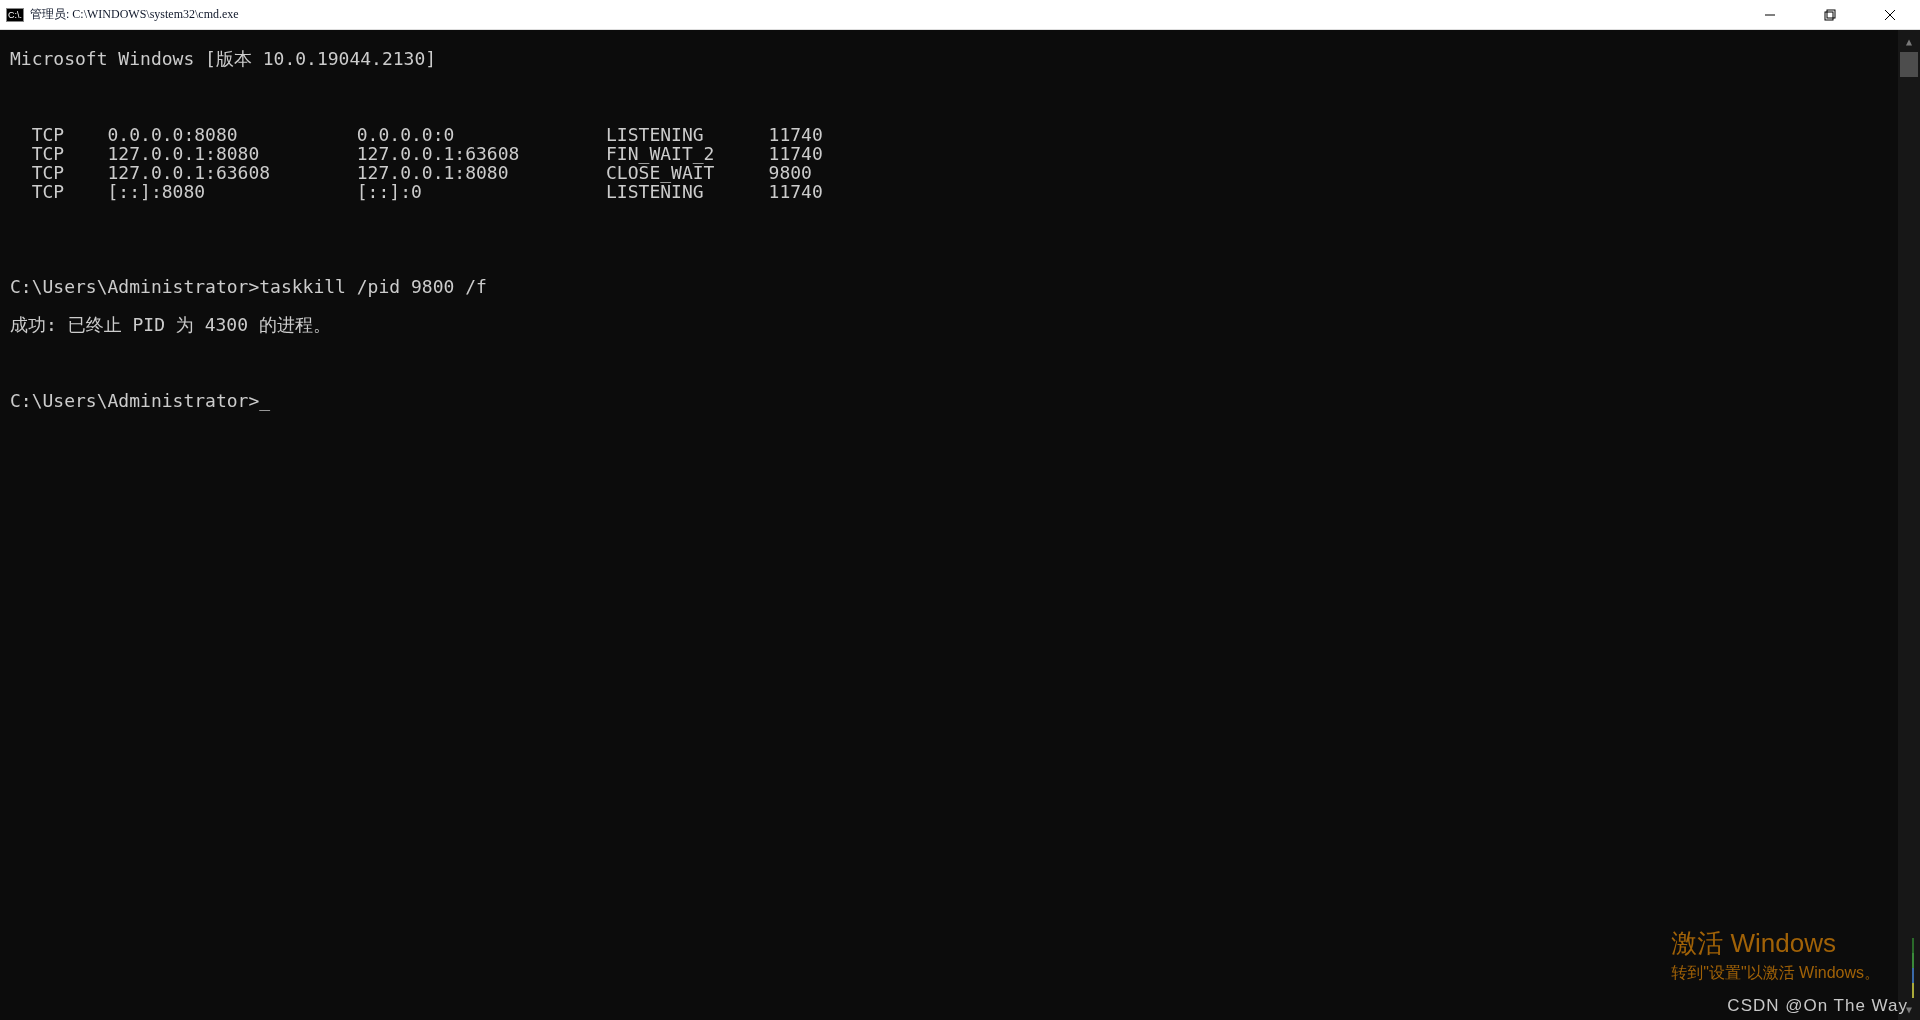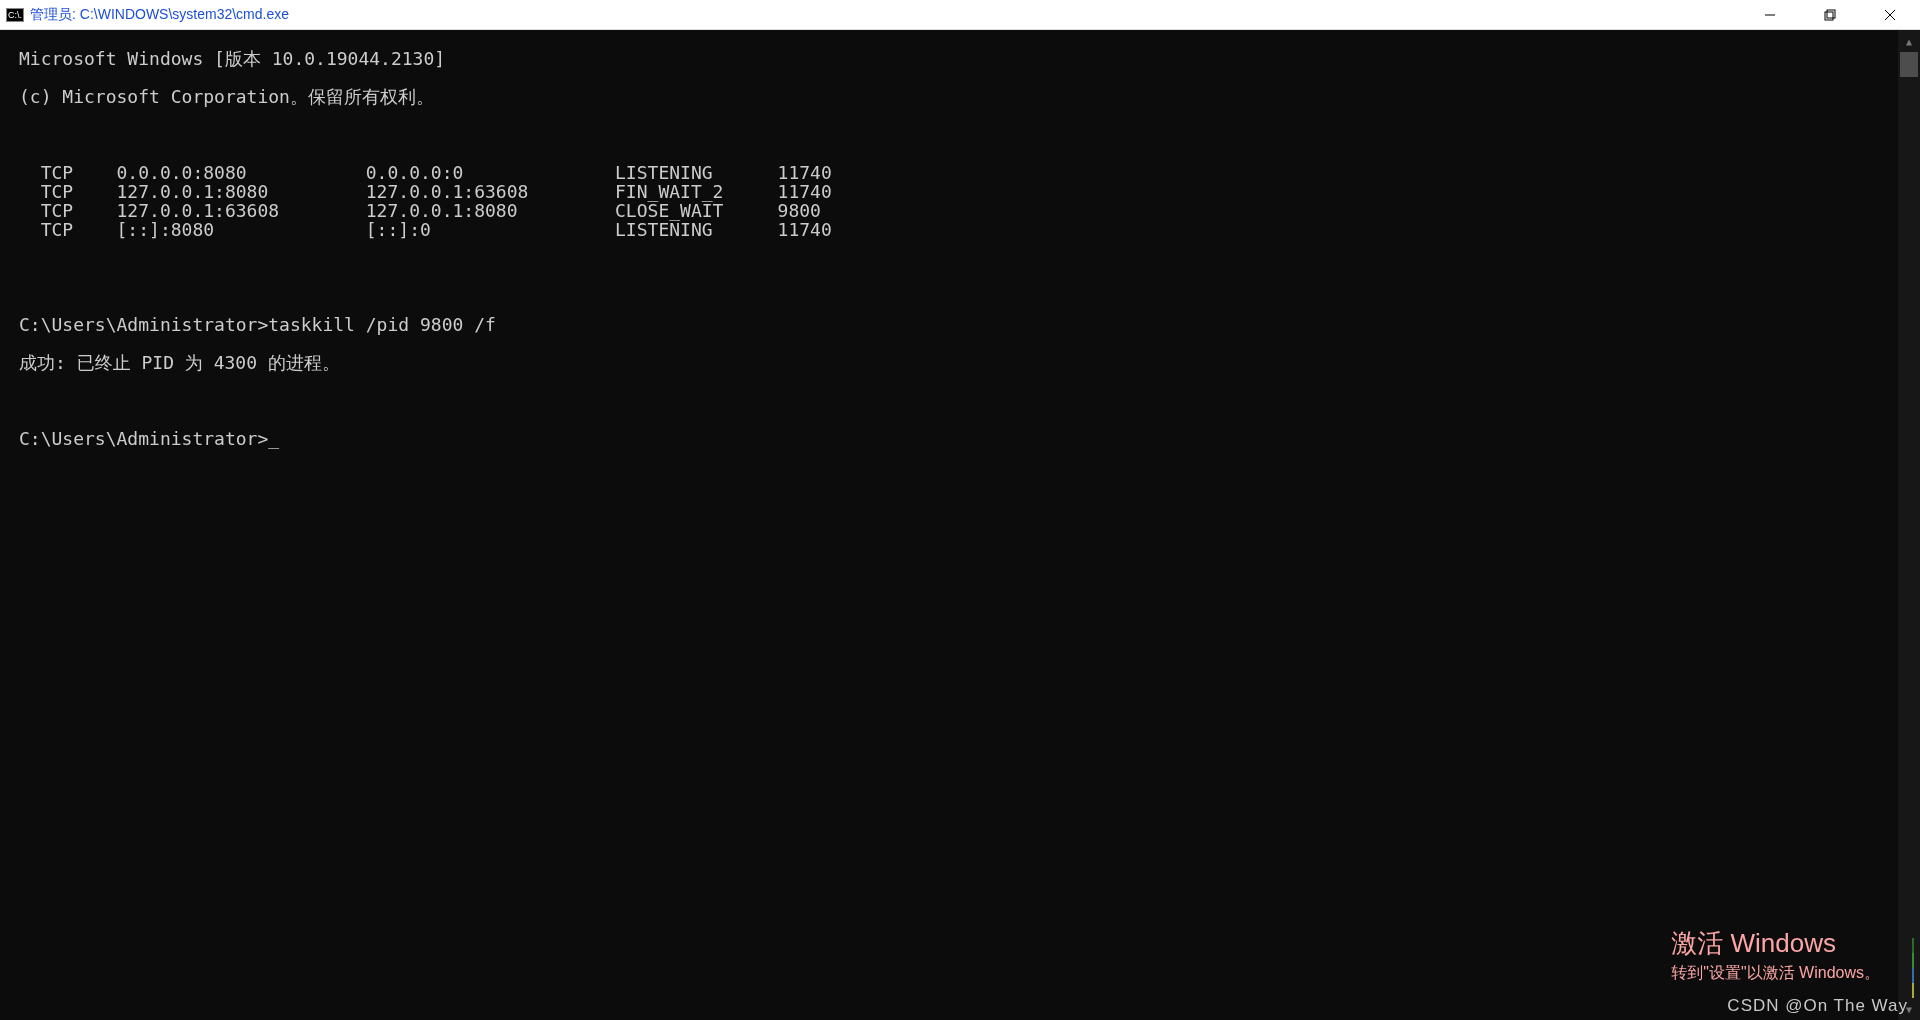--- a/index.html
+++ b/index.html
@@ -27,23 +27,23 @@
   font-size: 9px;
   font-family: Arial, sans-serif;
   display: flex;
   align-items: center;
   justify-content: center;
   margin-right: 6px;
   border: 1px solid #888;
 }
 .titlebar-text {
   flex: 1;
-  font-size: 14px;
-  font-family: Liberation Sans, sans-serif;
-  color: #1d4ed8;
+  font-size: 12px;
+  font-family: Liberation Serif, serif;
+  color: #0f172a;
 }
 .win-controls {
   display: flex;
   height: 100%;
 }
 .win-btn {
   width: 60px;
   height: 100%;
   display: flex;
   align-items: center;
@@ -54,21 +54,21 @@
 .console {
   position: absolute;
   top: 30px;
   left: 0;
   right: 0;
   bottom: 0;
   background: #0c0c0c;
   color: #cccccc;
   font-size: 18px;
   line-height: 19px;
-  padding: 0 19px;
+  padding: 0 10px;
   white-space: pre;
   overflow: hidden;
 }
 .scrollbar {
   position: absolute;
   top: 30px;
   right: 0;
   width: 22px;
   bottom: 0;
   background: #171717;
@@ -104,21 +104,21 @@
 }
 .scroll-indicator span { flex: 1; width: 2px; }
 .scroll-indicator span:nth-child(1){background:#2a6a2a;}
 .scroll-indicator span:nth-child(2){background:#3a8a3a;}
 .scroll-indicator span:nth-child(3){background:#3a6aaa;}
 .scroll-indicator span:nth-child(4){background:#aaaa3a;}
 .watermark {
   position: absolute;
   right: 40px;
   bottom: 36px;
-  color: #fca5a5;
+  color: #a16207;
   font-family: "Microsoft YaHei", "Segoe UI", sans-serif;
   text-align: left;
 }
 .watermark .wm-title { font-size: 26px; font-weight: 300; }
 .watermark .wm-sub { font-size: 16px; margin-top: 2px; }
 .csdn-mark {
   position: absolute;
   right: 12px;
   bottom: 4px;
   color: #c8c8c8;
@@ -151,21 +151,20 @@
       <svg width="12" height="12">
           <line x1="1" y1="1" x2="11" y2="11"></line>
           <line x1="11" y1="1" x2="1" y2="11"></line>
         </svg>
     </div>
   </div>
 </div>
 
 <div class="console">
 <span class="row">Microsoft Windows [版本 10.0.19044.2130]</span>
-<span class="row">(c) Microsoft Corporation。保留所有权利。</span>
 <span class="row"> </span>
 <span id="netstat-out">  TCP    0.0.0.0:8080           0.0.0.0:0              LISTENING      11740
   TCP    127.0.0.1:8080         127.0.0.1:63608        FIN_WAIT_2     11740
   TCP    127.0.0.1:63608        127.0.0.1:8080         CLOSE_WAIT     9800
   TCP    [::]:8080              [::]:0                 LISTENING      11740</span>
 <span class="row"> </span>
 <span class="row"> </span>
 <span class="row"><span>C:\Users\Administrator&gt;</span><span>taskkill /pid 9800 /f</span></span>
 <span class="row">成功: 已终止 PID 为 4300 的进程。</span>
 <span class="row"> </span>

